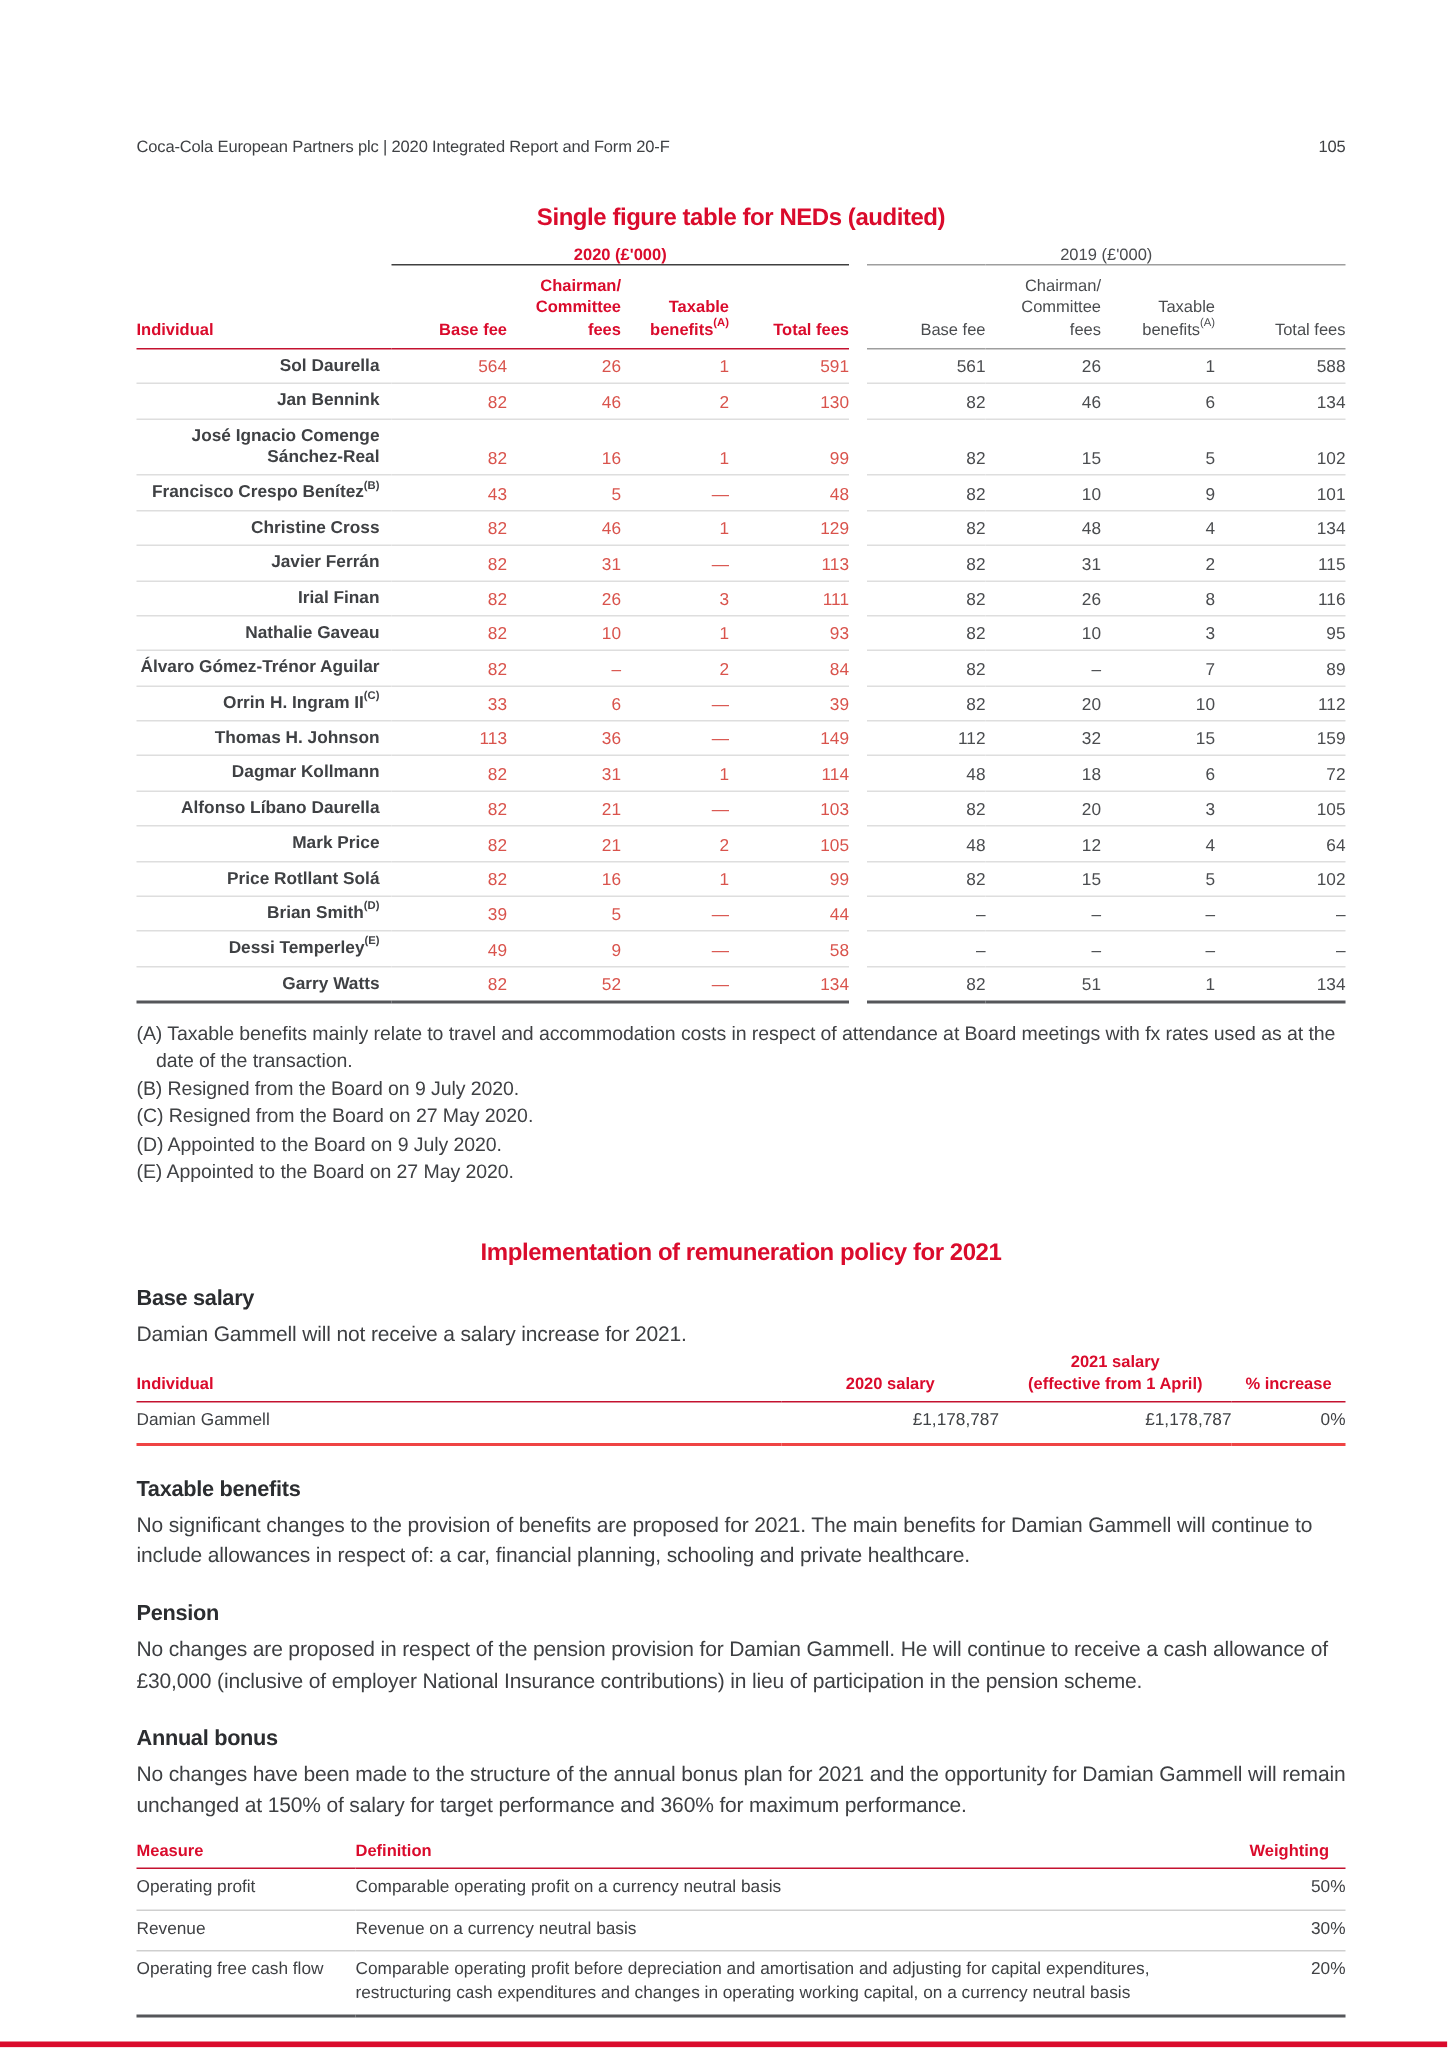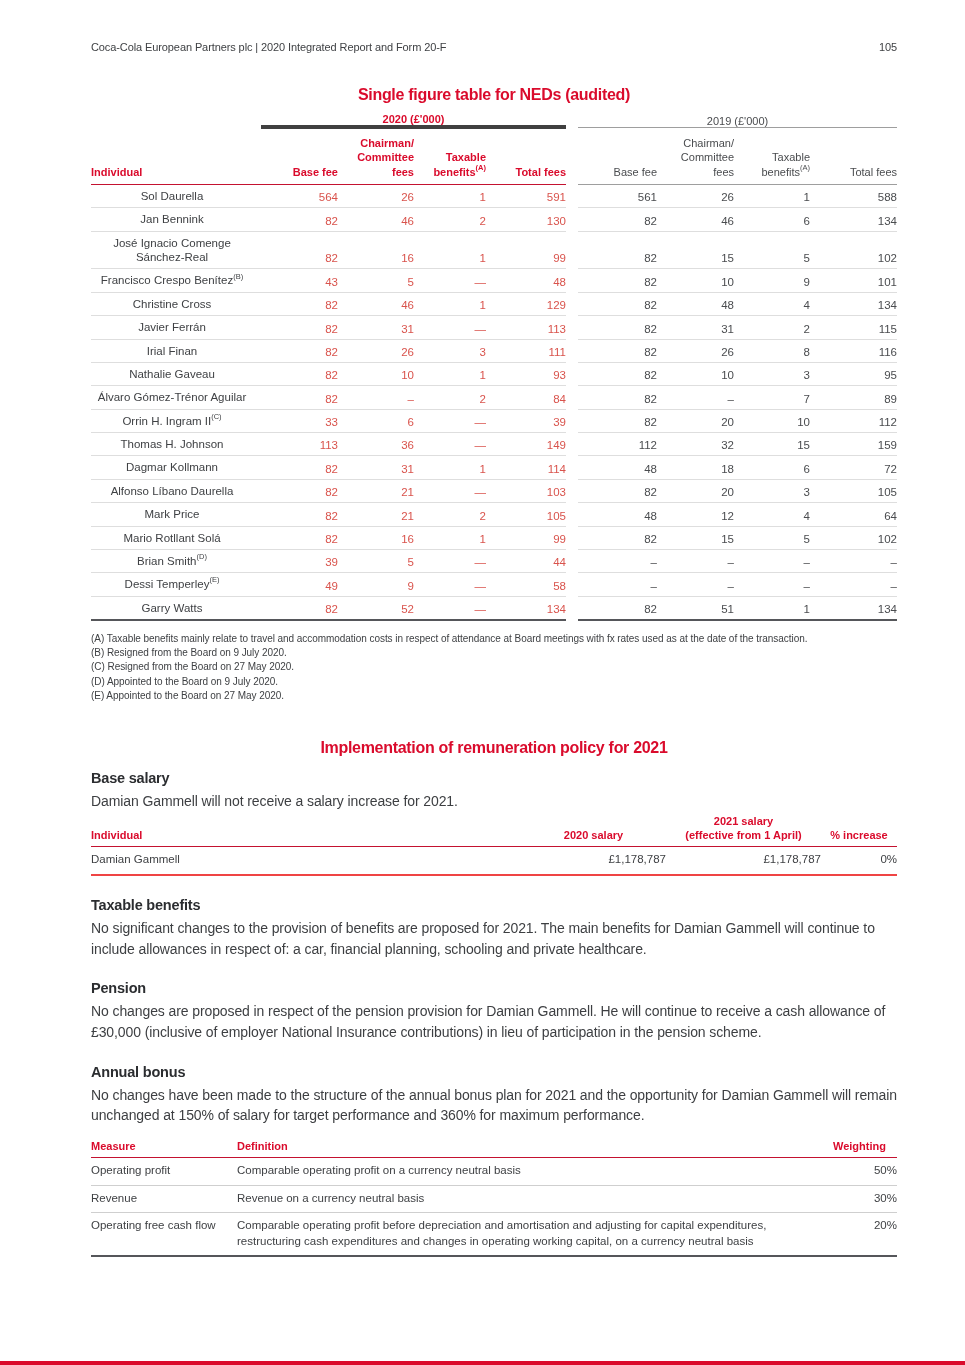--- a/index.html
+++ b/index.html
@@ -4,64 +4,64 @@
 <style>
   html,body { margin:0; padding:0; background:#ffffff; }
   .page {
     position:relative; width:965px; height:1365px; background:#ffffff;
     font-family:"Liberation Sans", sans-serif; color:#3d3f42; overflow:hidden;
   }
   .content { position:absolute; left:91px; top:0; width:806px; }
 
   .doc-header {
     display:flex; justify-content:space-between; align-items:baseline;
-    padding-top:41px; font-size:11px; color:#3f4144; letter-spacing:-0.1px;
+    padding-top:92px; font-size:11px; color:#3f4144; letter-spacing:-0.1px;
   }
 
   h1.red-title {
     color:#da0b2c; font-size:16px; font-weight:bold;
     letter-spacing:-0.3px; margin:33px 0 9px 0;text-align:center;
   }
   h2.sub-title {
     color:#2b2d30; font-size:14.5px; font-weight:bold;
     letter-spacing:-0.2px; margin:21px 0 5px 0;
   }
   p.body {
     font-size:14px; line-height:1.48; letter-spacing:-0.1px;
     margin:0 0 13px 0; color:#3d3f42;
   }
 
   
   table.ned { width:806px; border-collapse:collapse; table-layout:fixed; }
   table.ned th, table.ned td { padding:0; vertical-align:bottom; }
   .grp { font-size:11px; text-align:center; padding-bottom:4px; }
-  .grp.red  { color:#da0b2c; font-weight:bold; border-bottom:4px solid #404040; }
+  .grp.red  { color:#da0b2c; font-weight:bold; border-bottom:1px solid #404040; }
   .grp.grey { color:#4a4c4f; font-weight:normal; border-bottom:1px solid #9e9e9e; }
   #ned-subheaders th {
     font-size:11px; line-height:1.3; text-align:right; padding:7px 0 5px 0;
   }
   #ned-subheaders th.name-h { text-align:left; font-weight:bold; color:#da0b2c; }
   #ned-subheaders th.h20 { color:#da0b2c; font-weight:bold; }
   #ned-subheaders th.h19 { color:#4a4c4f; font-weight:normal; }
   .bb-red  { border-bottom:1.5px solid #c41230; }
   .bb-grey { border-bottom:1.5px solid #9e9e9e; }
   table.ned td { font-size:11.5px; padding:4px 0 4px 0; border-bottom:1px solid #dedede; }
-  table.ned td.name { text-align:center; color:#3f4144; padding-right:8px; line-height:1.25; }
+  table.ned td.name { text-align:right; color:#3f4144; padding-right:8px; line-height:1.25;font-weight:bold; }
   table.ned td.num  { text-align:right; }
   table.ned td.red  { color:#d9534c; }
   table.ned td.grey { color:#4a4c4f; }
   table.ned .sp, table.ned td.sp { border-bottom:none !important; }
   table.ned tbody tr:last-child td { border-bottom:2px solid #55565a; }
   table.ned tbody tr:last-child td.sp { border-bottom:none !important; }
   sup { font-size:7.5px; line-height:0; position:relative; top:-1px; letter-spacing:0; }
 
   
   #footnotes { margin-top:11px; }
   .footnote {
-    font-size:10px; line-height:1.42; color:#3f4144; margin:0;
+    font-size:13px; line-height:1.42; color:#3f4144; margin:0;
     padding-left:13px; text-indent:-13px; letter-spacing:-0.05px;
   }
 
   
   table.flat { width:806px; border-collapse:collapse; table-layout:fixed; margin-top:2px; }
   table.flat th {
     font-size:11px; color:#da0b2c; font-weight:bold; text-align:center;
     vertical-align:bottom; padding:0 0 4px 0; line-height:1.3;
     border-bottom:1.5px solid #c41230;
   }
@@ -291,21 +291,21 @@
             <td class="num red">21</td>
             <td class="num red">2</td>
             <td class="num red">105</td>
             <td class="sp"></td>
             <td class="num grey">48</td>
             <td class="num grey">12</td>
             <td class="num grey">4</td>
             <td class="num grey">64</td>
           </tr>
           <tr>
-            <td class="name">Mario Rotllant Solá</td>
+            <td class="name">Price Rotllant Solá</td>
             <td class="num red">82</td>
             <td class="num red">16</td>
             <td class="num red">1</td>
             <td class="num red">99</td>
             <td class="sp"></td>
             <td class="num grey">82</td>
             <td class="num grey">15</td>
             <td class="num grey">5</td>
             <td class="num grey">102</td>
           </tr>

